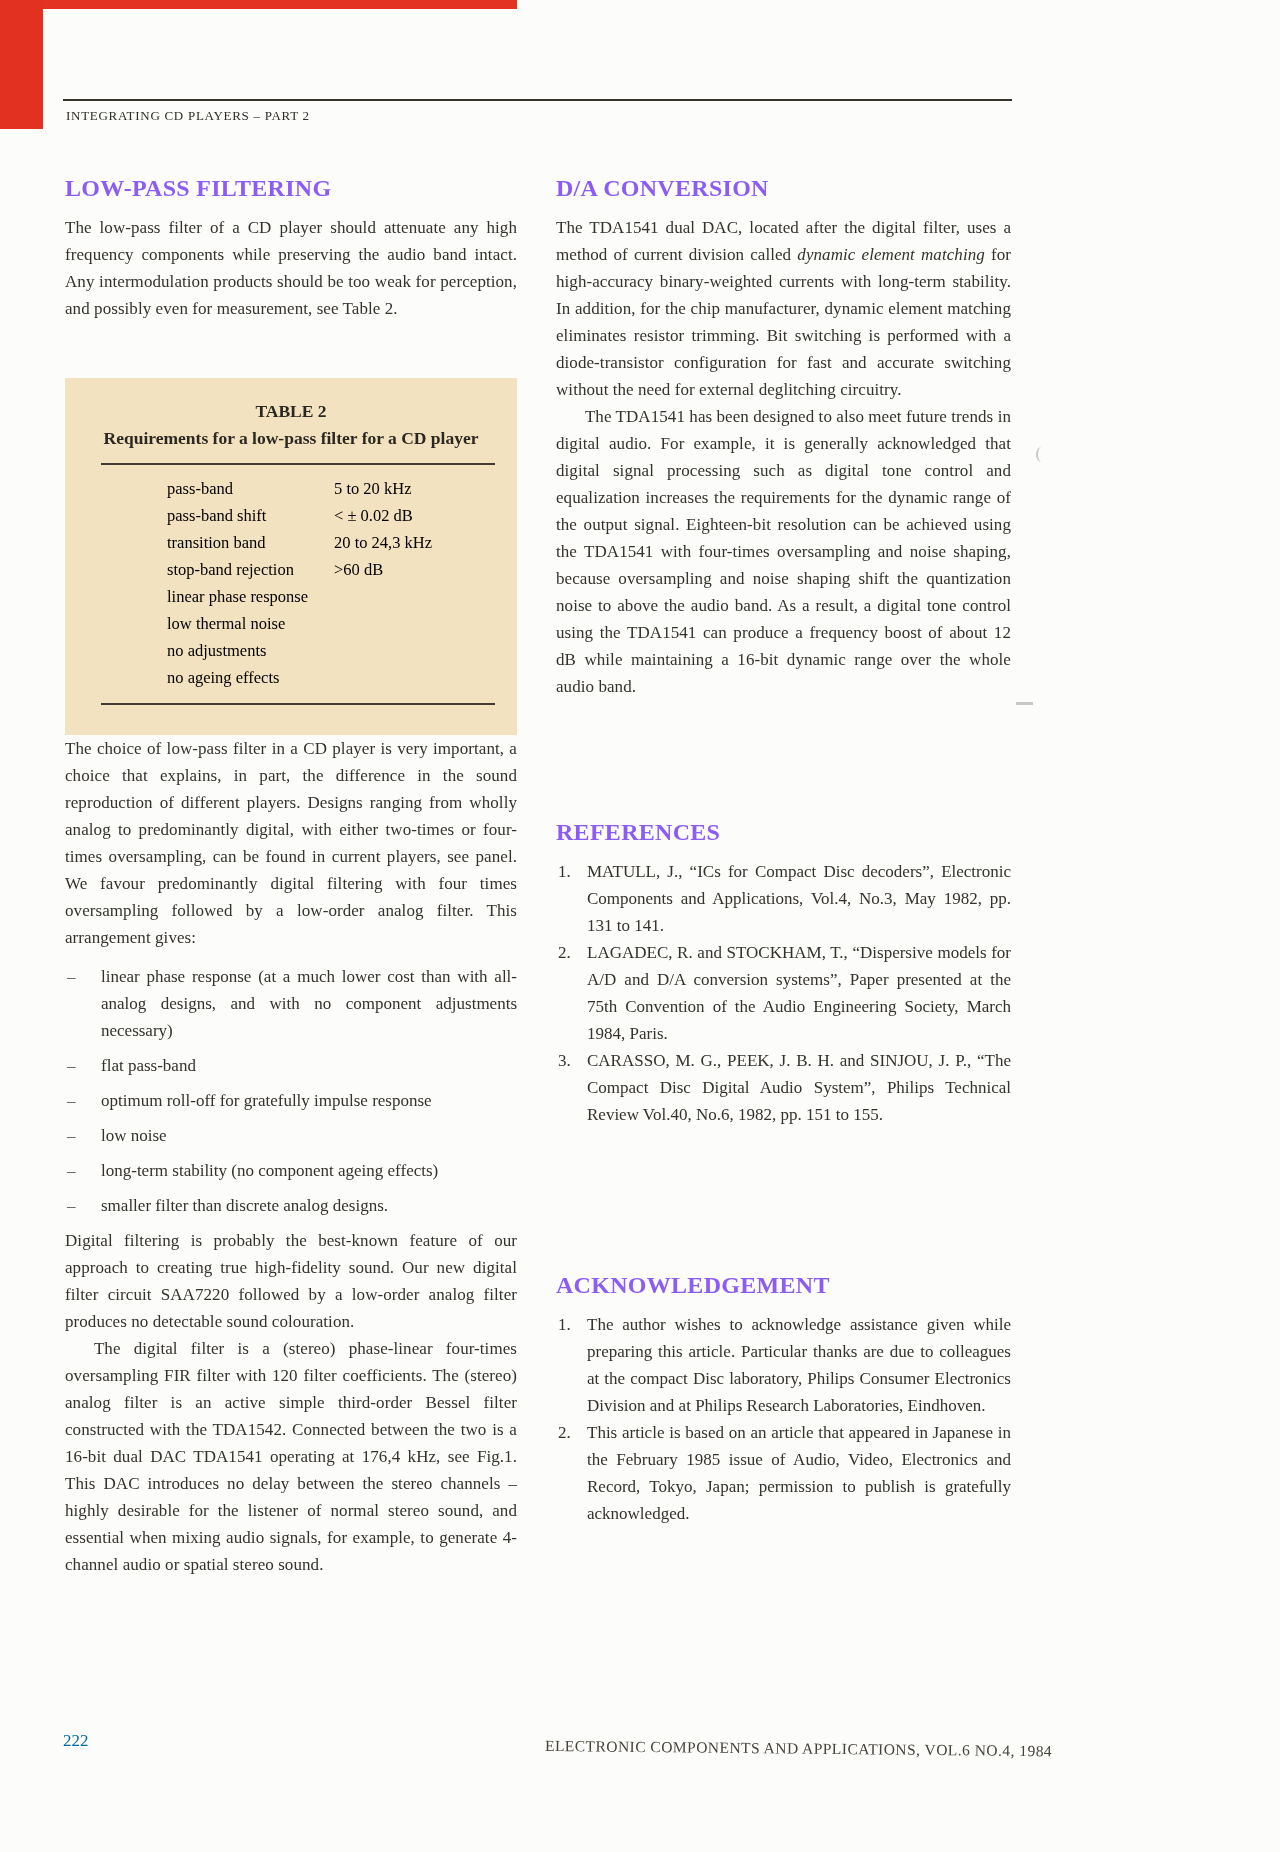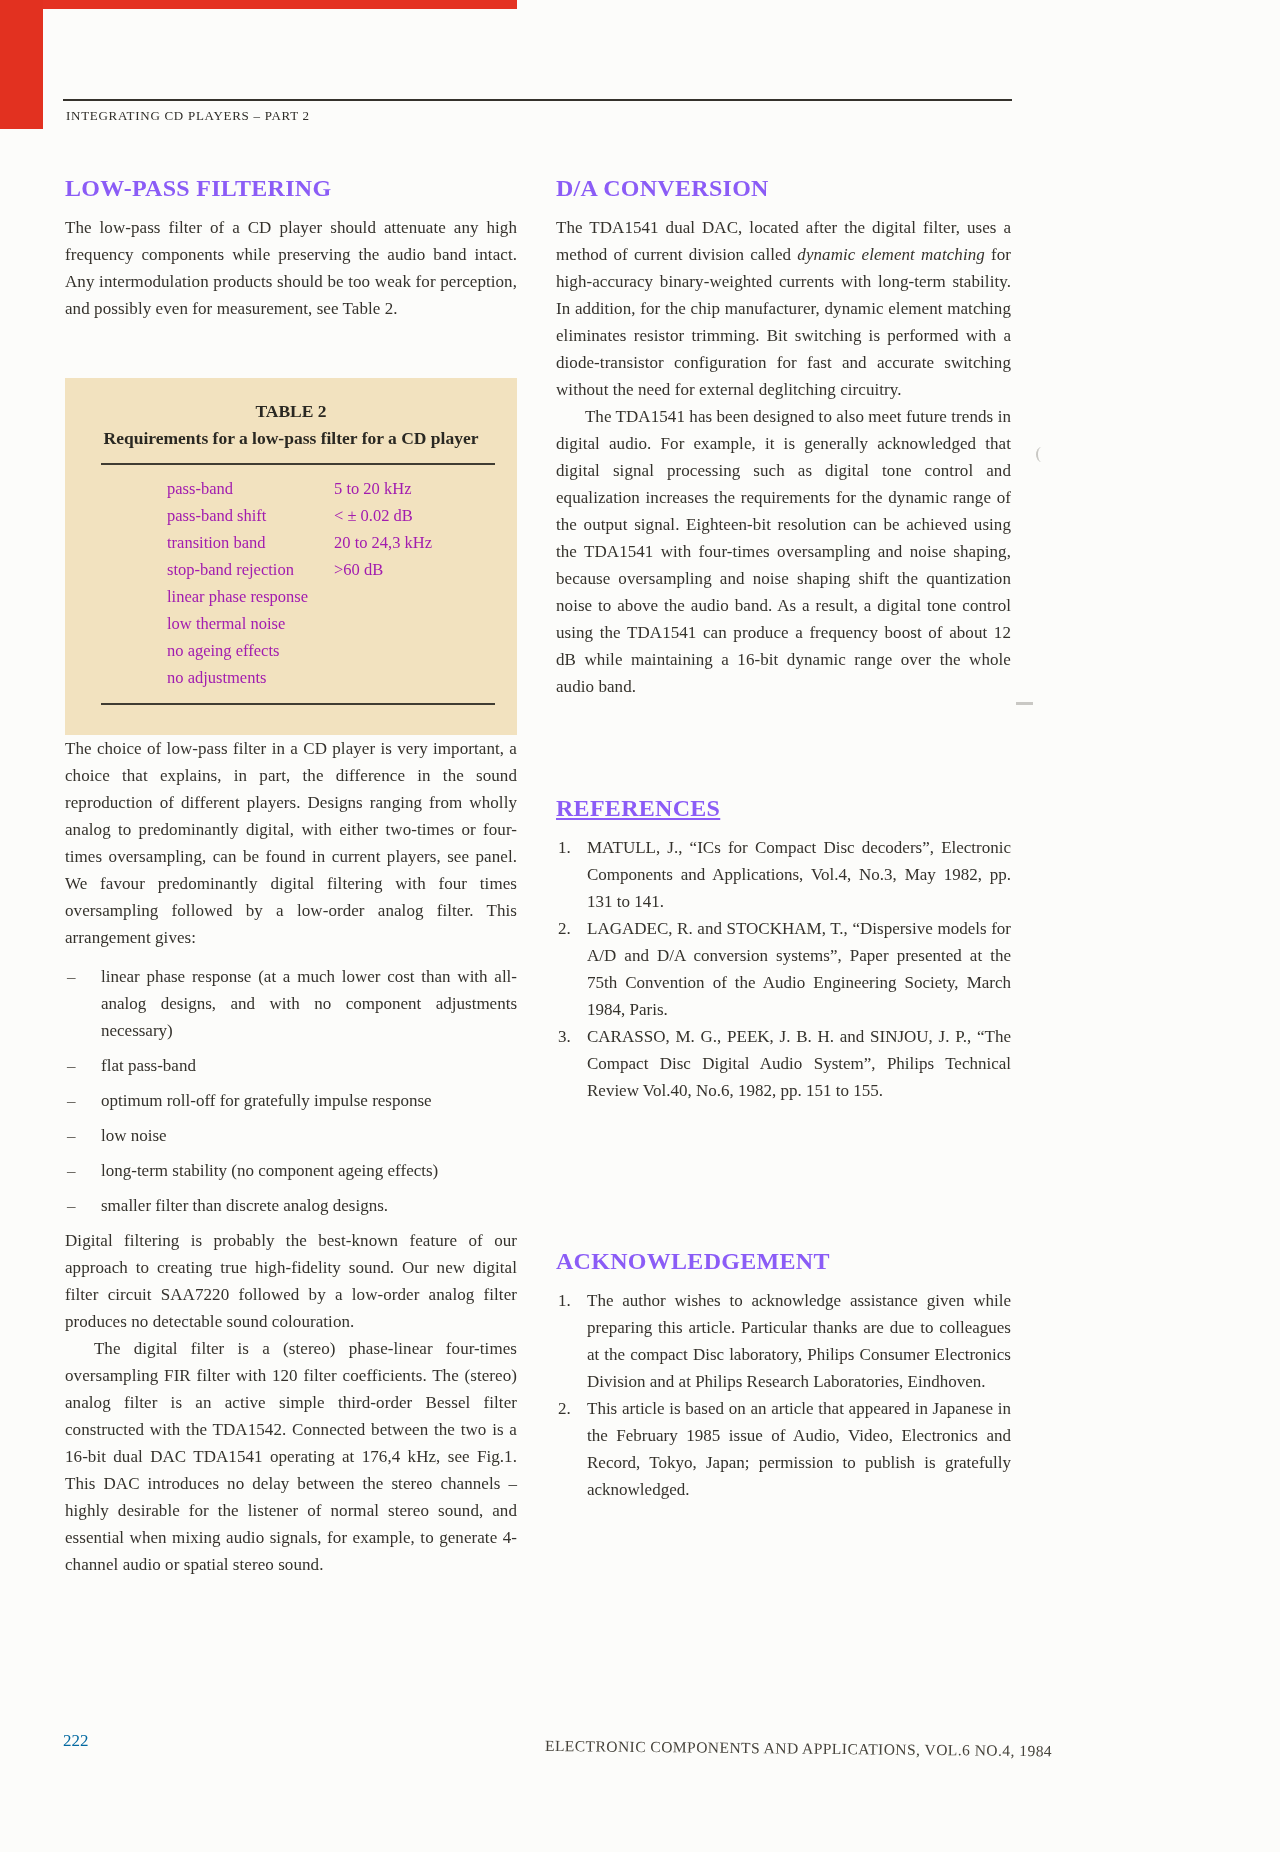--- a/index.html
+++ b/index.html
@@ -41,38 +41,38 @@
     background:#f2e2bf;
     padding:21px 12px 30px 12px;
     box-sizing:border-box;
     width:452px;
   }
   .t-title{font-size:17.5px;line-height:24px;font-weight:bold;text-align:center;color:#2a2822;}
   .t-sub{font-size:17.5px;line-height:26px;font-weight:bold;text-align:center;color:#2a2822;margin-top:2px;}
   .t-rule{height:2px;background:#403c32;margin:12px 10px 0 24px;}
   .t-rule.bottom{margin-top:12px;}
   .t-rows{margin:10px 0 0 0;}
-  .t-row{display:flex;font-size:16.5px;line-height:27px;color:#a21caf;}
+  .t-row{display:flex;font-size:16.5px;line-height:27px;color:#000000;}
   .t-label{width:167px;margin-left:90px;flex:none;}
   .t-value{flex:1;}
   
   ul.dash-list{list-style:none;margin:12px 0 0 0;padding:0;}
   ul.dash-list li{
     position:relative;padding-left:36px;margin:0 0 8px 0;
     font-size:17px;line-height:27px;text-align:justify;
   }
   ul.dash-list .dash{position:absolute;left:2px;top:0;color:#55524a;}
   
   ol.num-list{list-style:none;margin:10px 0 0 0;padding:0;}
   ol.num-list li{
     position:relative;padding-left:31px;margin:0;
     font-size:17px;line-height:27px;text-align:justify;
   }
   ol.num-list .num{position:absolute;left:2px;top:0;}
-  .refs-h{margin-top:96px;text-decoration:underline;}
+  .refs-h{margin-top:120px;}
   .ack-h{margin-top:145px;}
   i{font-style:italic;}
   
   .footer{position:absolute;left:63px;top:1731px;width:969px;}
   .pageno{position:absolute;left:0;top:0;font-size:17px;color:#0369a1;}
   .journal{
     position:absolute;right:-20px;top:6px;
     font-size:15.5px;letter-spacing:.03em;color:#45423a;
     transform:rotate(0.6deg);transform-origin:left center;white-space:nowrap;
   }
@@ -124,25 +124,25 @@
           </div>
         <div class="t-row">
             <span class="t-label">linear phase response</span>
             <span class="t-value"></span>
           </div>
         <div class="t-row">
             <span class="t-label">low thermal noise</span>
             <span class="t-value"></span>
           </div>
         <div class="t-row">
-            <span class="t-label">no ageing effects</span>
+            <span class="t-label">no adjustments</span>
             <span class="t-value"></span>
           </div>
         <div class="t-row">
-            <span class="t-label">no adjustments</span>
+            <span class="t-label">no ageing effects</span>
             <span class="t-value"></span>
           </div>
       </div>
       <div class="t-rule bottom"></div>
     </div>
 
     <p class="body mt-p2">The choice of low-pass filter in a CD player is very important, a choice that explains, in part, the difference in the sound reproduction of different players. Designs ranging from wholly analog to predominantly digital, with either two-times or four-times oversampling, can be found in current players, see panel. We favour predominantly digital filtering with four times oversampling followed by a low-order analog filter. This arrangement gives:</p>
 
     <ul class="dash-list">
       <li><span class="dash">–</span><span>linear phase response (at a much lower cost than with all-analog designs, and with no component adjustments necessary)</span></li>

